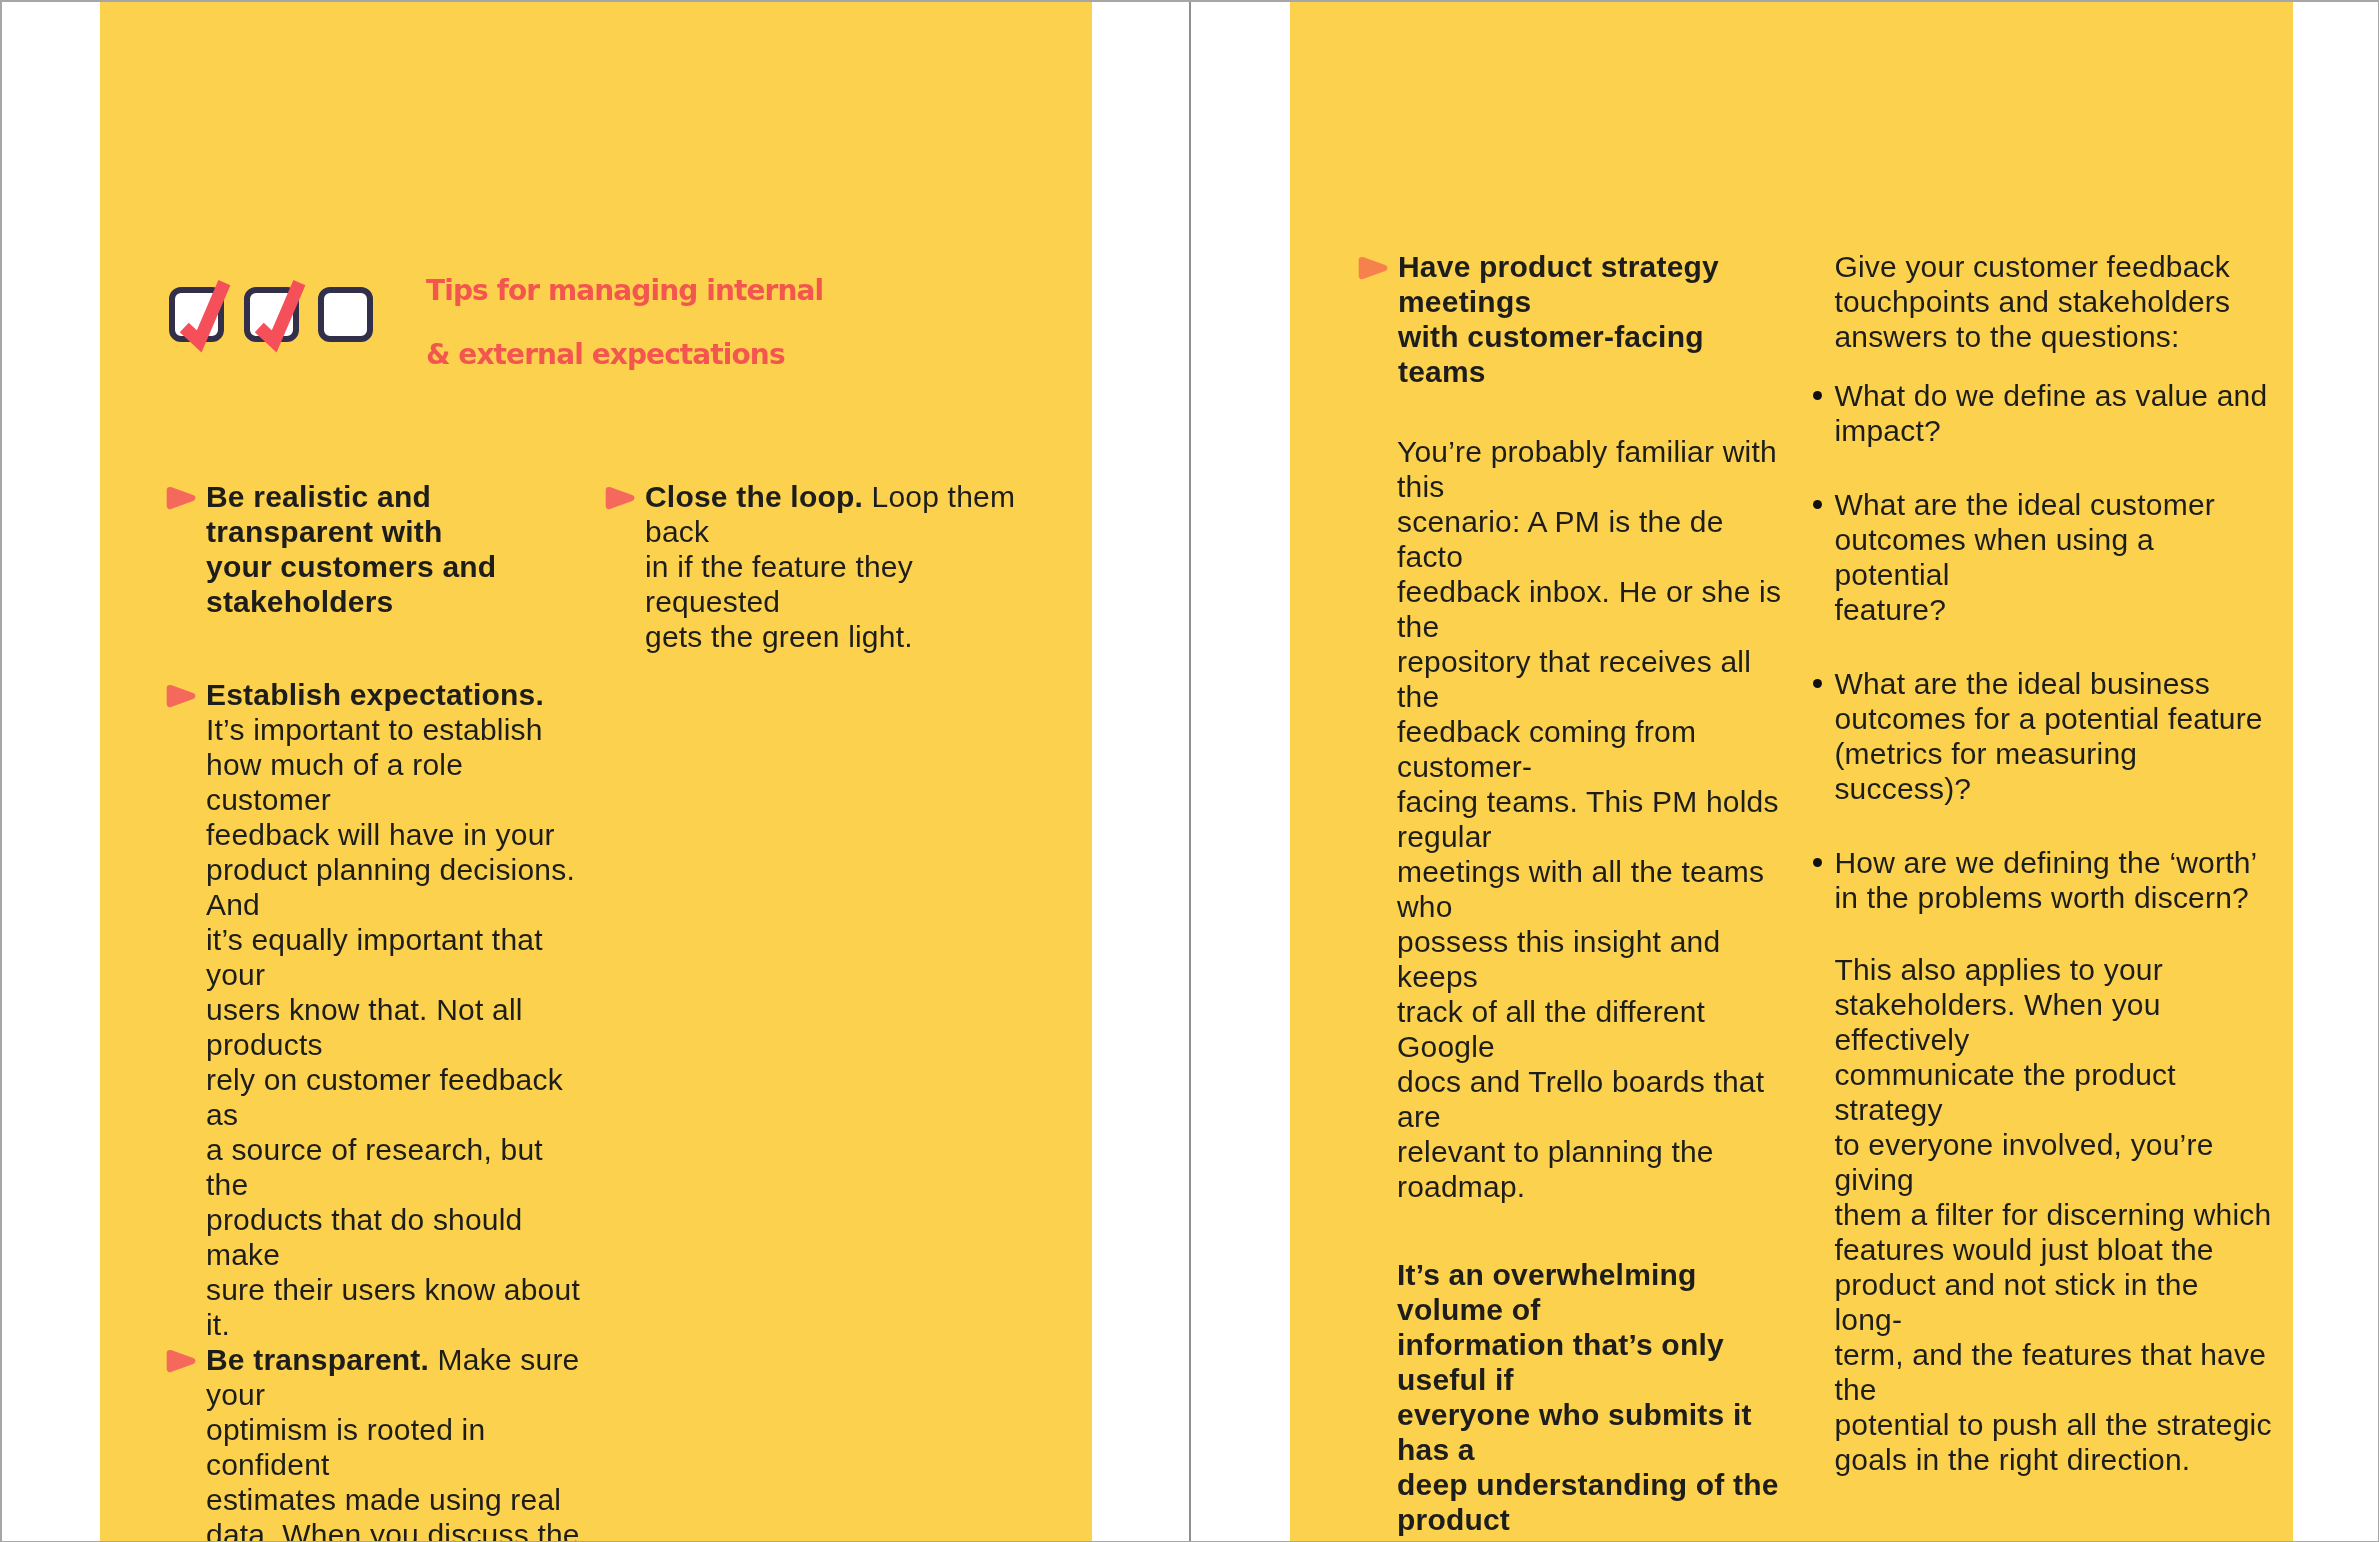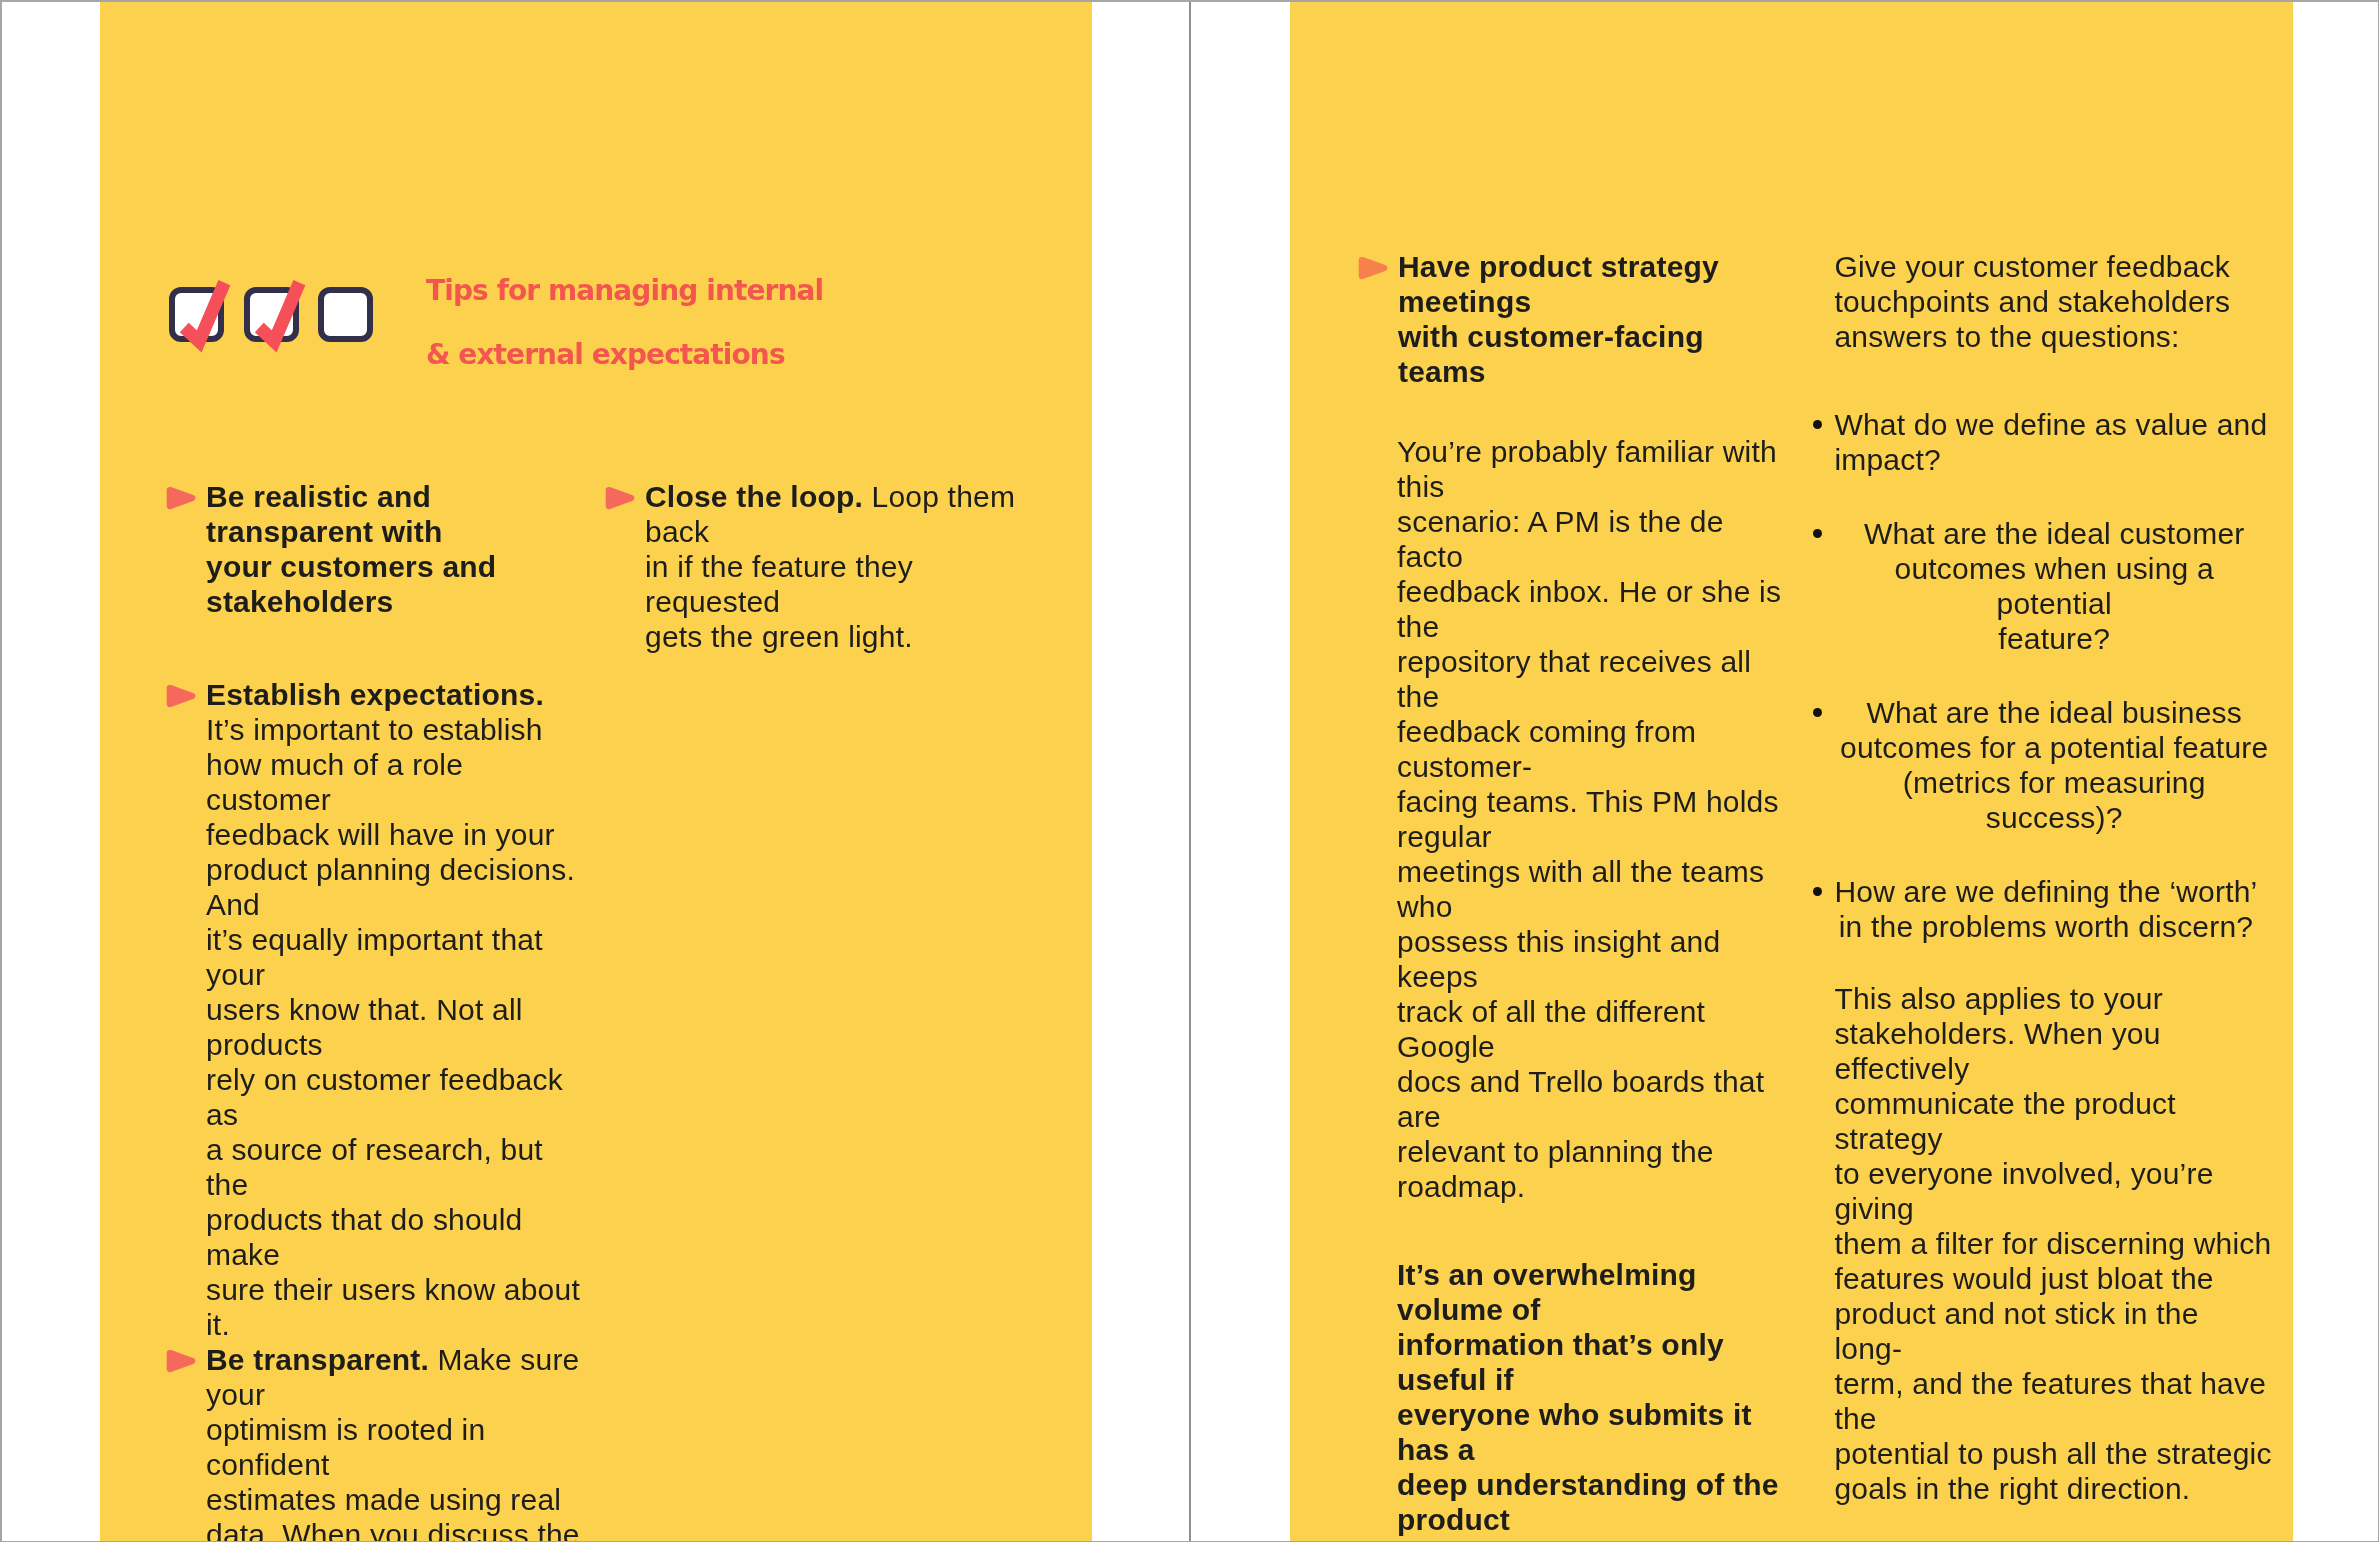--- a/index.html
+++ b/index.html
@@ -78,22 +78,22 @@
   .mt-48{margin-top:45px;}
   .mt-46{margin-top:53px;font-weight:bold;}
   .indent-42{padding-left:39px;}
   
   .qlist .q{display:flex;align-items:flex-start;}
   .qlist .dotcol{flex:0 0 21.4px;padding-top:13px;}
   .dot{
     display:block;width:9.3px;height:9.3px;border-radius:50%;
     background:var(--dot);
   }
-  .mt-57{margin-top:53px;}
-  .mt-42{margin-top:39px;text-align:center;}
+  .mt-57{margin-top:24px;}
+  .mt-42{margin-top:39px;}
   .mt-40{margin-top:37px;}
   .indent-23{padding-left:21.4px;}
 </style>
 </head>
 <body>
 
 <div class="canvas">
 
   <div class="page page-left">
 

